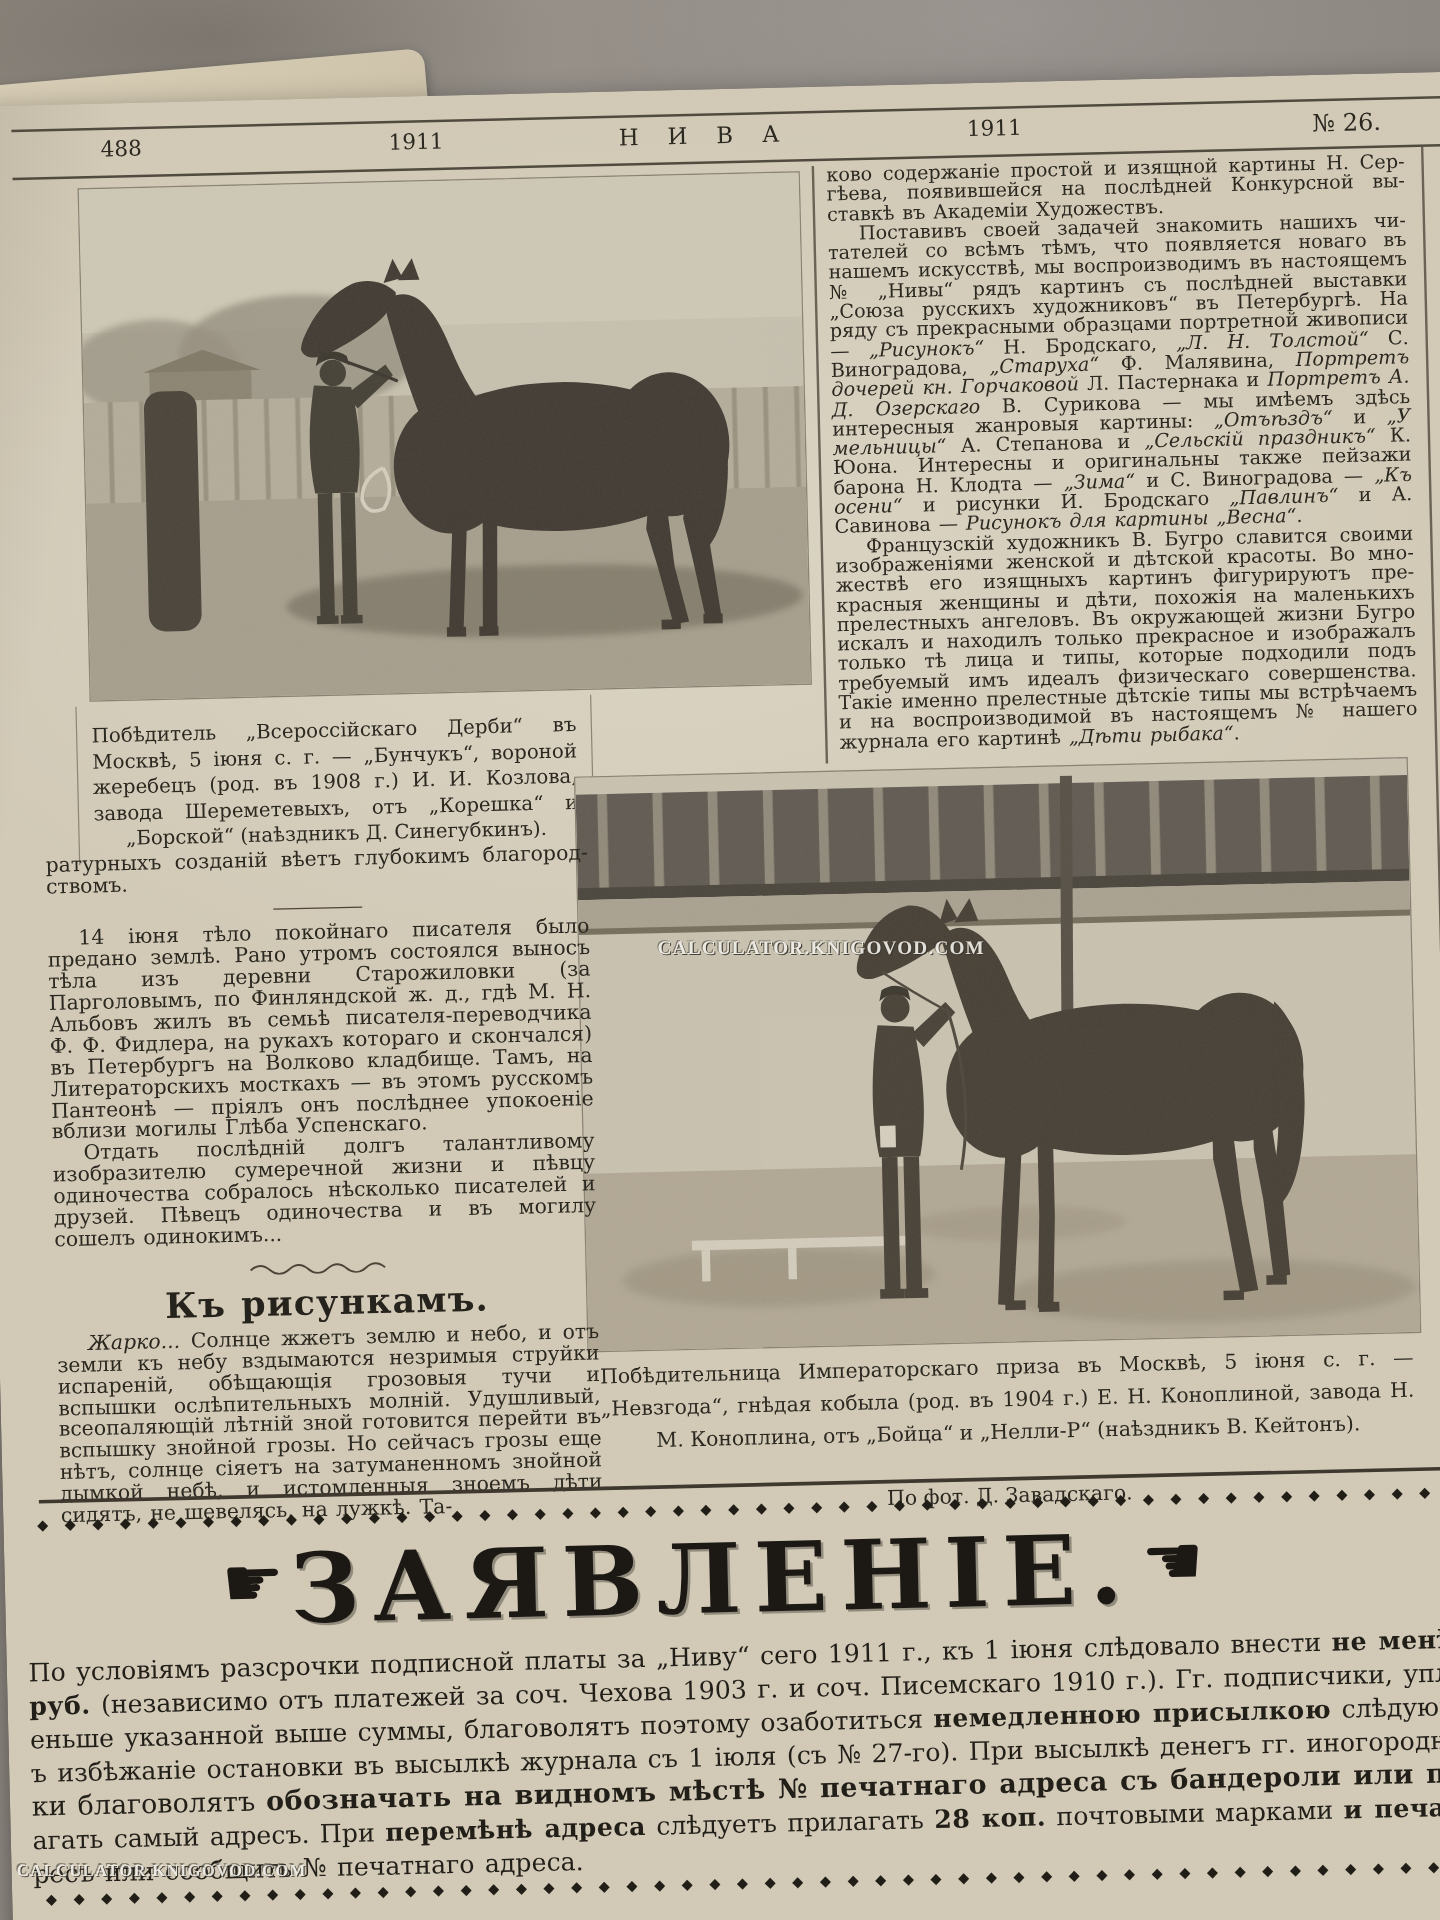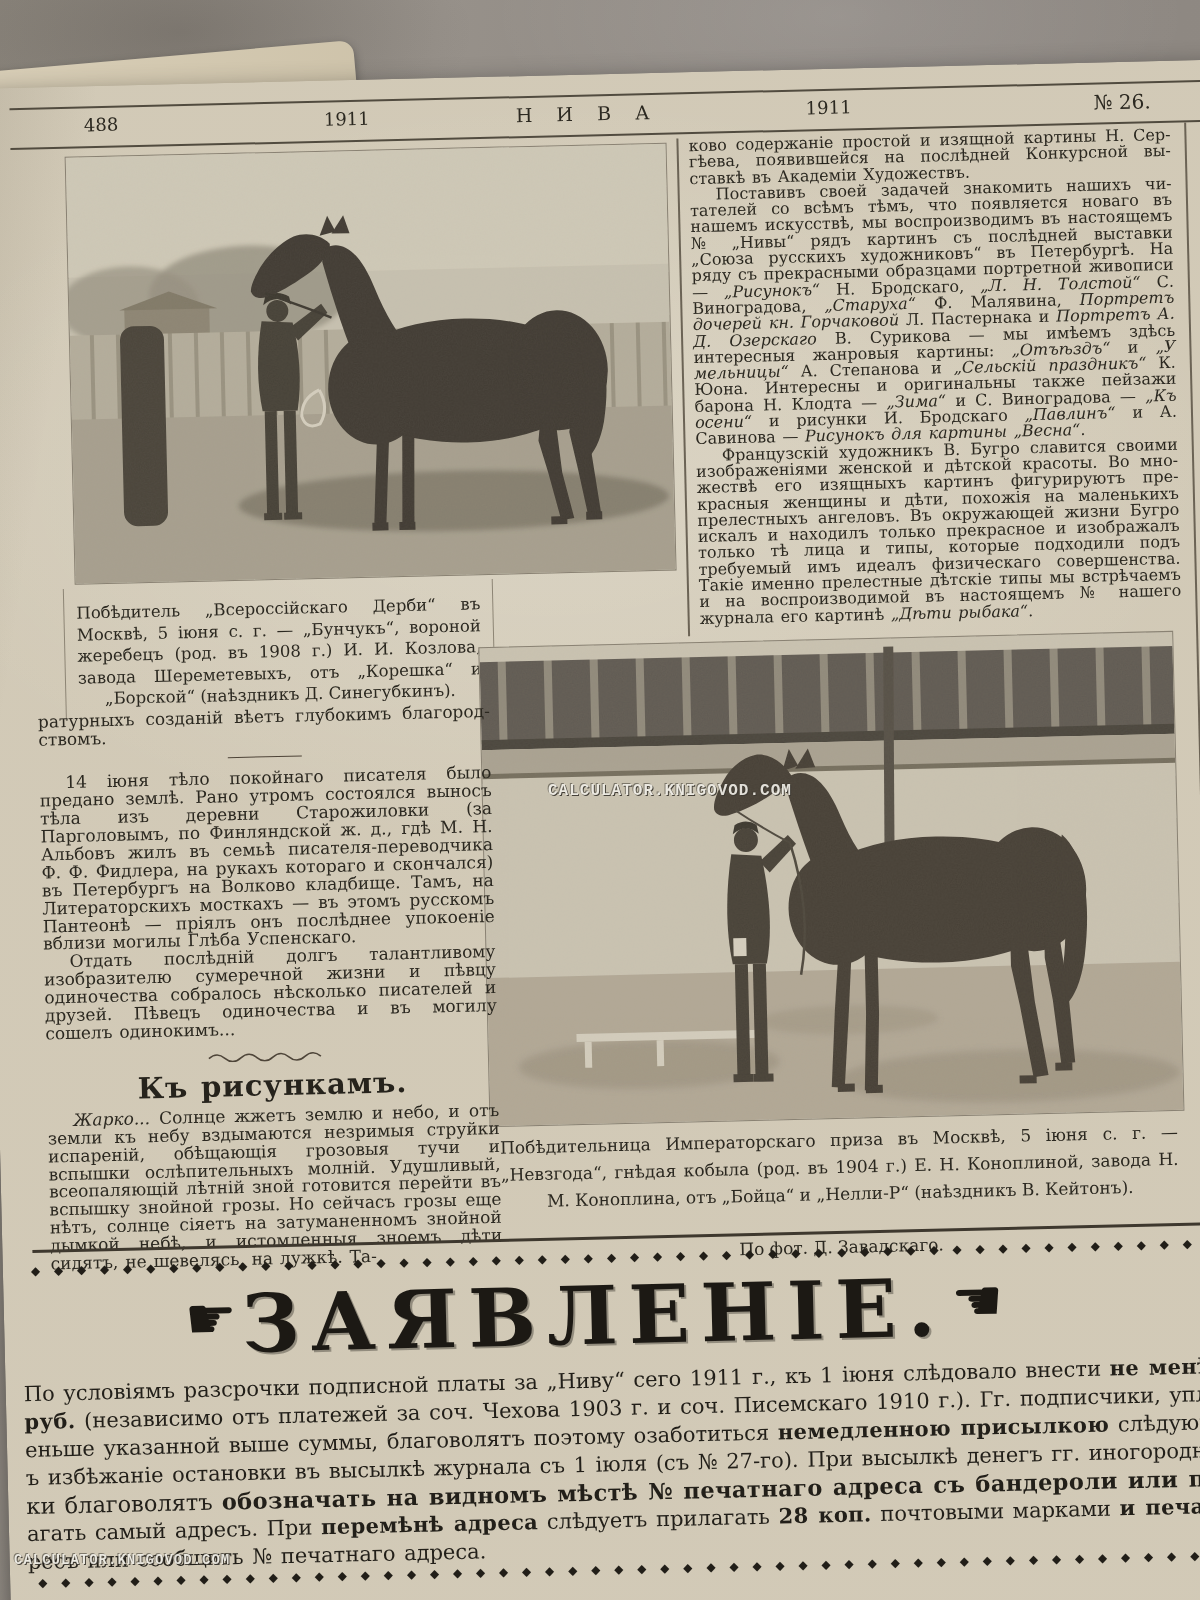--- a/index.html
+++ b/index.html
@@ -53,21 +53,21 @@
     white-space:nowrap;overflow:hidden;}
   #ad-title-row{text-align:center;white-space:nowrap;}
   #ad-title{font-size:80px;font-weight:bold;letter-spacing:11px;color:#1c1914;
     font-family:"DejaVu Serif",serif;text-shadow:2px 2px 0 rgba(30,26,20,.35);}
   .hand{font-family:"DejaVu Sans",sans-serif;font-size:58px;color:#1c1914;vertical-align:14px;}
   #ad-text{font-size:21px;line-height:28px;color:#221f19;text-align:justify;word-spacing:2px;}
   #ad-text .l{display:block;white-space:nowrap;overflow:hidden;}
   #ad-text .big{font-size:22.5px;}
   #ad-text b,#ad-text span[style*="bold"]{letter-spacing:.4px;}
   
-  .wm{position:absolute;font-family:Liberation Mono, monospace;font-weight:bold;
+  .wm{position:absolute;font-family:Liberation Serif, serif;font-weight:bold;
     color:#efede6;text-shadow:1px 1px 0 #3c3831,-1px -1px 0 rgba(60,56,49,.6);
     letter-spacing:1px;z-index:9;opacity:.92;}
   #wm1{left:548px;top:782px;font-size:16px;}
   #wm2{left:14px;top:1552px;font-size:14px;}
 </style>
 </head>
 <body>
 
 <div id="under1" class="sheet-under"></div>
 <div id="under2" class="sheet-under"></div>

